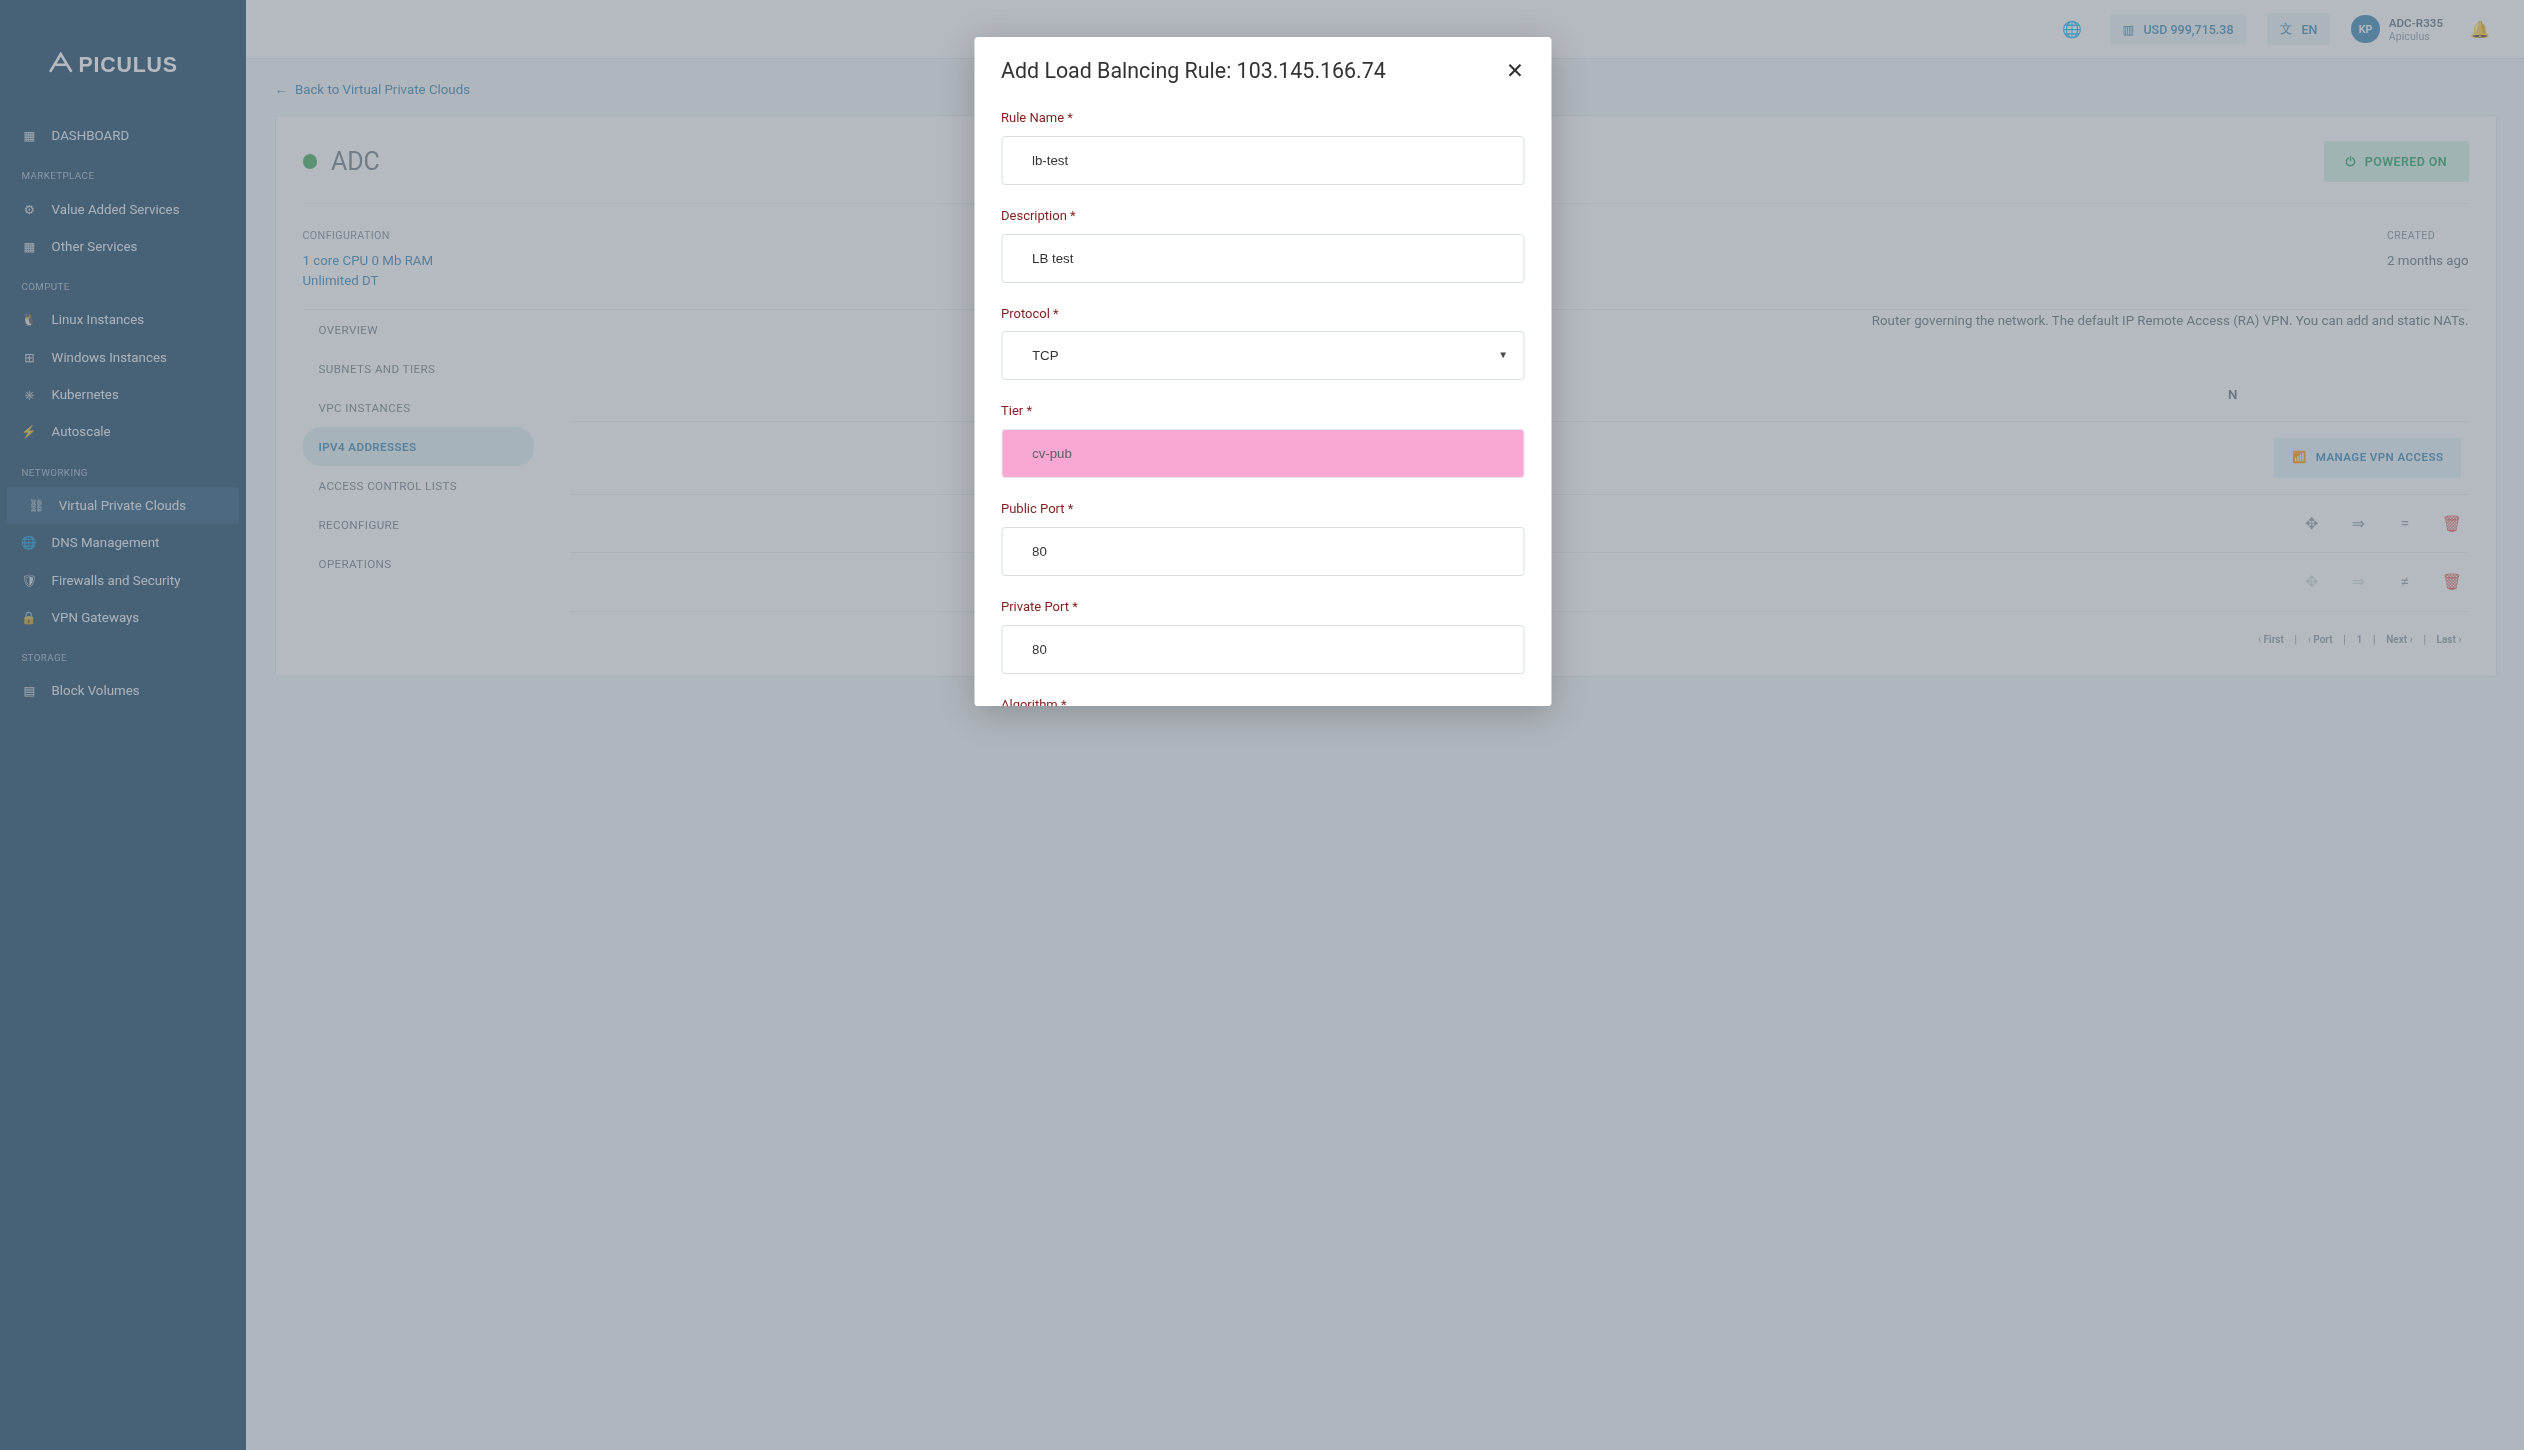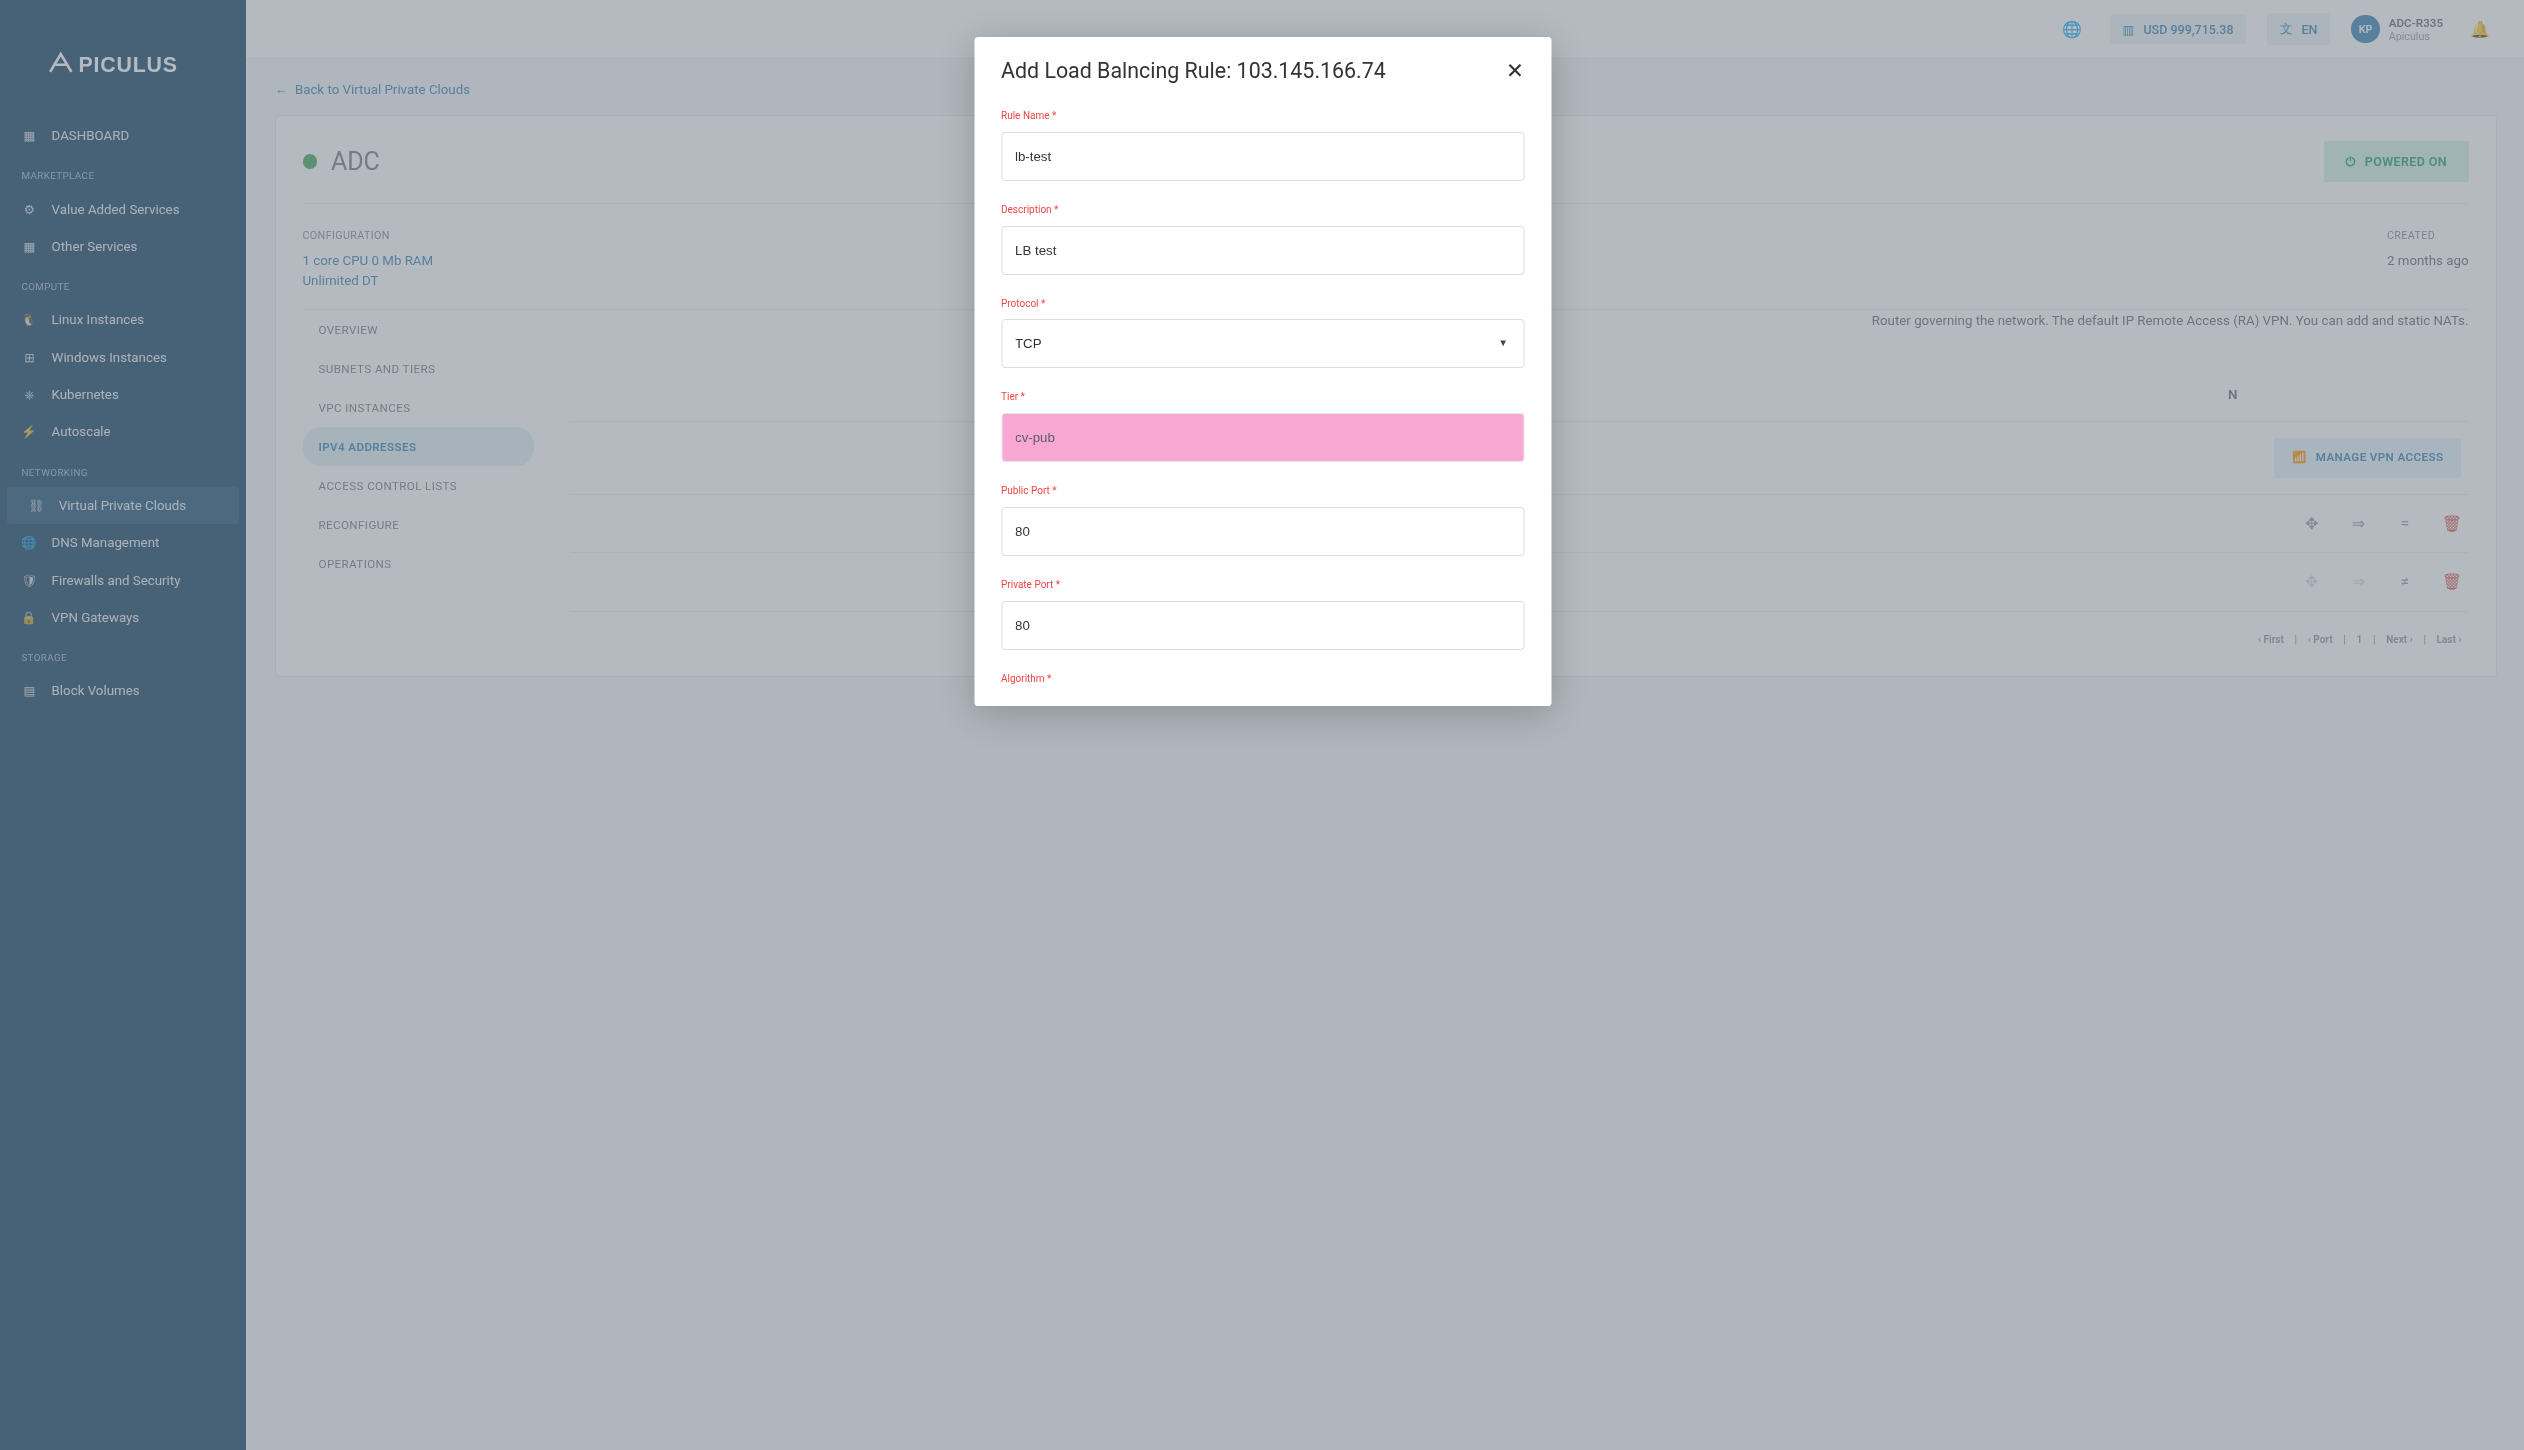--- a/index.html
+++ b/index.html
@@ -48,22 +48,22 @@
 .row-icon { color: #8a96a0; font-size: 16px; width: 19.6px; text-align: center; }
 .row-icon.red { color: #d9534f; }
 
 .pager { display: flex; justify-content: flex-end; gap: 10.7px; padding: 19.6px 7.1px 3.6px; color: #8a96a0; font-size: 10px; align-items: flex-start; font-weight: bold; }
 
 .modal-scrim { position: absolute; inset: 0; background: rgba(120,130,140,0.55); }
 .modal { position: absolute; left: 50%; top: 37px; transform: translateX(-50%); width: 577px; background: #fff; border-radius: 3.6px; box-shadow: 0 7.1px 36px rgba(0,0,0,0.2); padding: 21.4px 27px 27px; max-height: 669px; overflow: hidden; }
 .modal-head { display: flex; align-items: center; margin-bottom: 27px; }
 .modal-title { font-size: 21.4px; color: #333; }
 .modal-close { margin-left: auto; font-size: 21.4px; color: #333; cursor: pointer; }
-.fld-label { font-size: 10px; color: #ef4444; margin-bottom: 10.7px; }
-.fld-input { width: 100%; border: 0.9px solid #d8dde1; border-radius: 3.6px; padding: 16px 13px; font-size: 13.3px; color: #333; margin-bottom: 23px; background: #fff; }
+.fld-label { font-size: 13px; color: #7f1d1d; margin-bottom: 10.7px; }
+.fld-input { width: 100%; border: 0.9px solid #d8dde1; border-radius: 3.6px; padding: 16px 30px; font-size: 13.3px; color: #333; margin-bottom: 23px; background: #fff; }
 .fld-input[disabled] { background: #f9a8d4; border-color: #e4e7ea; color: #5a6165; }
 .fld-select { position: relative; }
 .fld-select::after { content: "▼"; position: absolute; right: 16px; top: 18px; font-size: 9.8px; color: #4a4a4a; pointer-events: none; }
 </style>
 </head>
 <body>
 
 <div class="sidebar">
   <div class="logo">
     <svg viewBox="0 0 180 40" style="font-size:28px">

